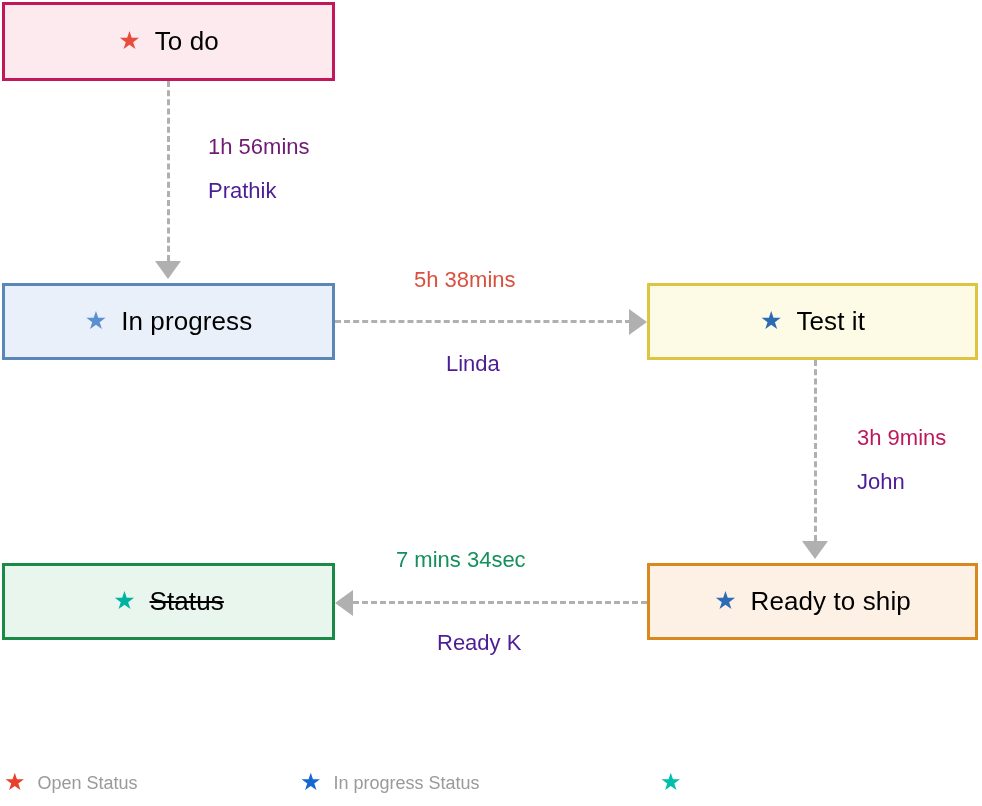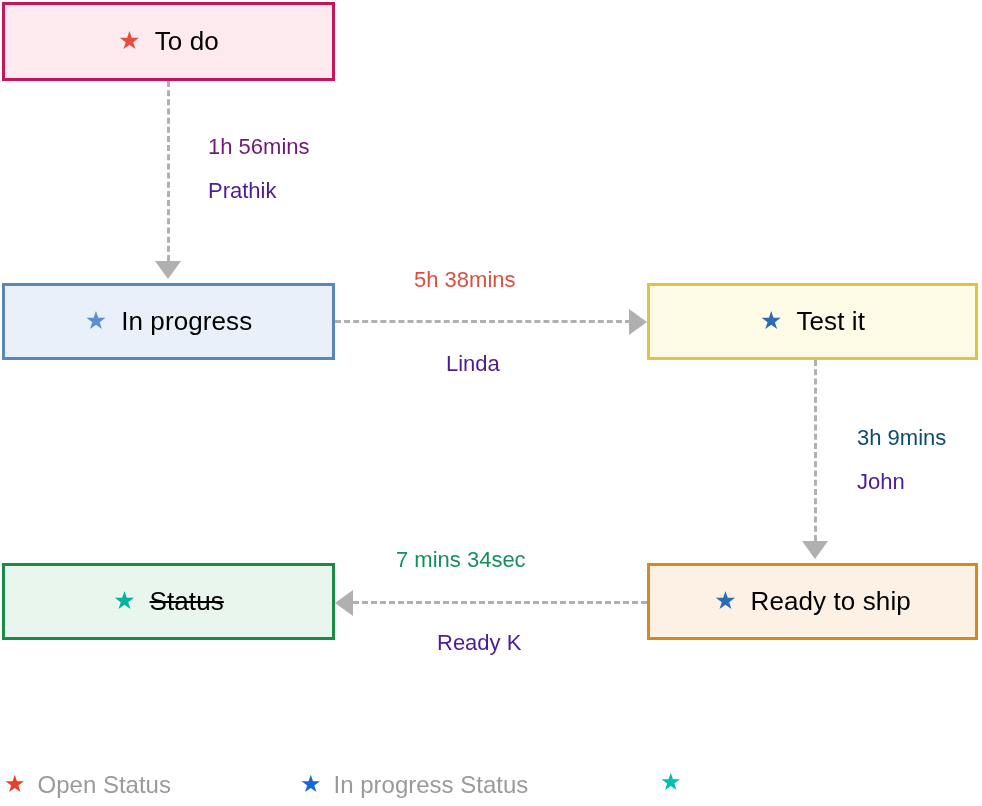--- a/index.html
+++ b/index.html
@@ -122,21 +122,21 @@
     top: 6px;
   }
   .legend-item .star {
     font-size: 24px;
     line-height: 1;
     margin-right: 12px;
     position: relative;
     top: -1px;
   }
   .legend-item .legend-label {
-    font-size: 24px;
+    font-size: 18px;
     color: #9a9a9a;
     white-space: nowrap;
   }
   #legend-open      { left: 4px; }
   #legend-inprogress{ left: 300px; }
   #legend-closed    { left: 660px; }
 </style>
 </head>
 <body>
 
@@ -178,21 +178,21 @@
     <div class="edge-line-h" style="left: 335px; top: 320px; width: 296px; border-top-color: rgb(176, 176, 176);"></div>
     <div class="arrow-right" style="left: 629px; top: 309px; border-left-color: rgb(176, 176, 176);"></div>
   </div>
   <div class="edge-label" id="lbl-ip-duration" style="color: rgb(217, 80, 63);">5h 38mins</div>
   <div class="edge-label" id="lbl-ip-actor">Linda</div>
 
   <div class="edge">
     <div class="edge-line-v" style="left: 814px; top: 360px; height: 181px; border-left-color: rgb(176, 176, 176);"></div>
     <div class="arrow-down" style="left: 802px; top: 541px; border-top-color: rgb(176, 176, 176);"></div>
   </div>
-  <div class="edge-label" id="lbl-test-duration" style="color: #0c4a6e;">3h 9mins</div>
+  <div class="edge-label" id="lbl-test-duration" style="color: #be185d;">3h 9mins</div>
   <div class="edge-label" id="lbl-test-actor">John</div>
 
   <div class="edge">
     <div class="edge-line-h" style="left: 353px; top: 601px; width: 294px; border-top-color: rgb(176, 176, 176);"></div>
     <div class="arrow-left" style="left: 335px; top: 590px; border-right-color: rgb(176, 176, 176);"></div>
   </div>
   <div class="edge-label" id="lbl-rts-duration" style="color: rgb(20, 144, 94);">7 mins 34sec</div>
   <div class="edge-label" id="lbl-rts-actor">Ready K</div>
 
   <div id="legend">

